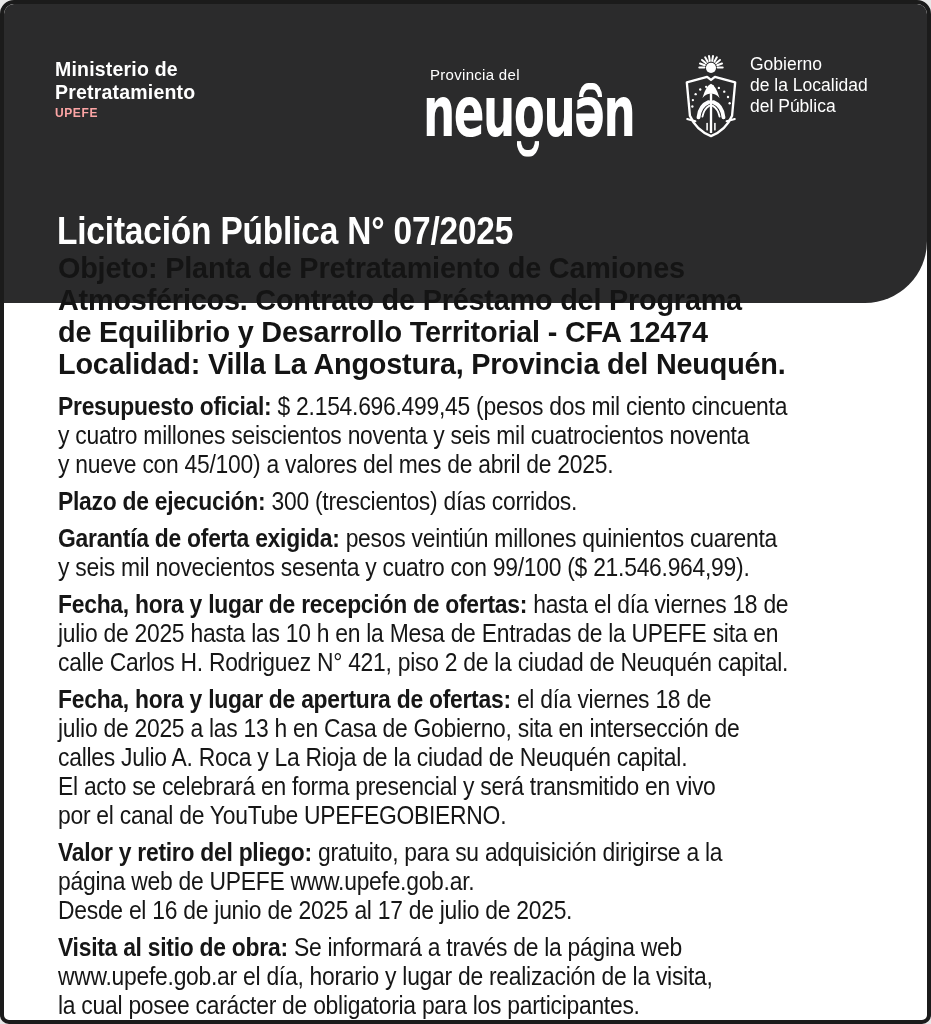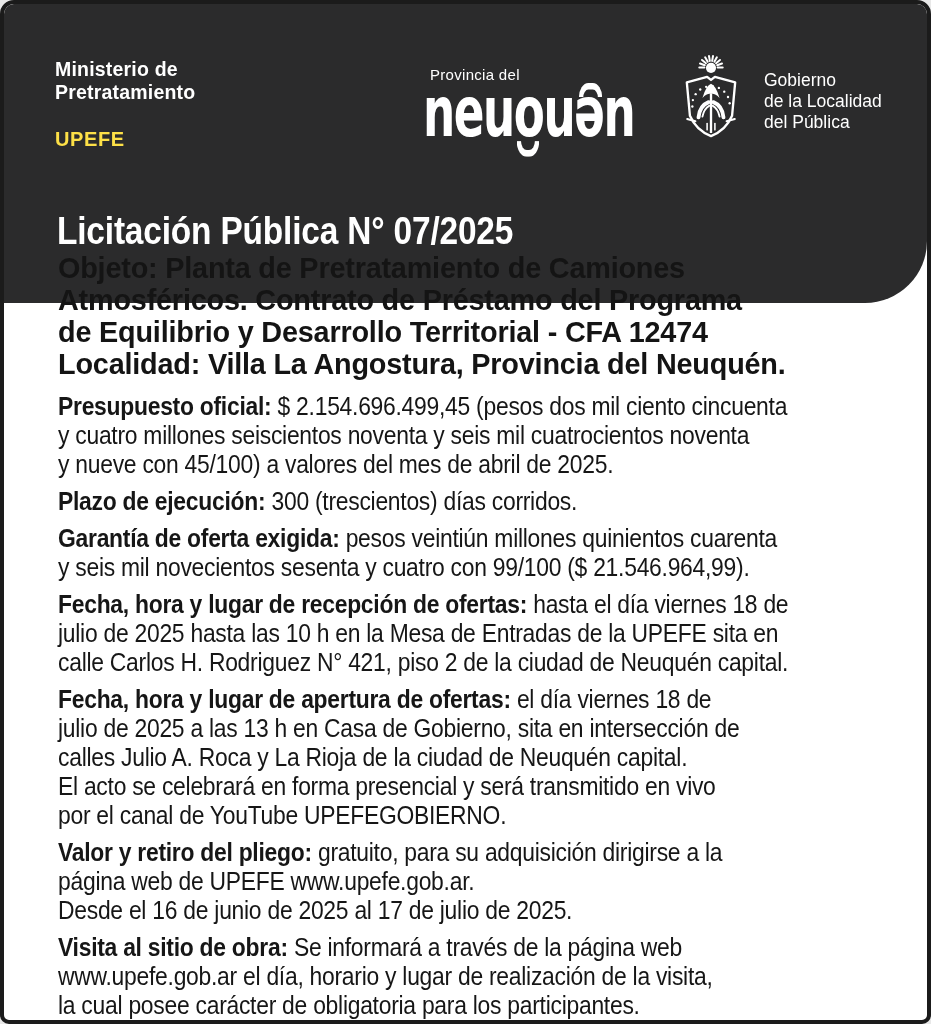--- a/index.html
+++ b/index.html
@@ -17,21 +17,21 @@
   }
   
   .header {
     position:absolute; top:0; left:0; right:0;
     height:299px;
     background:#2b2b2c;
     border-radius:9px 9px 62px 0;
   }
   .ministry { position:absolute; left:51px; top:54px; color:#fff; }
   .ministry .mline { font-size:19.5px; line-height:23px; font-weight:700; letter-spacing:.2px; }
-  .agency { margin-top:24px; font-size:20px; font-weight:700; letter-spacing:.6px; color:#fde047; }
+  .agency { margin-top:2px; font-size:12px; font-weight:700; letter-spacing:.6px; color:#fca5a5; }
 
   
   .wordmark-block { position:absolute; left:419px; top:62px; color:#fff; }
   .tagline { font-size:15px; font-weight:500; letter-spacing:.3px; margin:0 0 1px 7px; }
   .wordmark {
     font-family:"DejaVu Sans",sans-serif;
     font-weight:700; font-size:62px; line-height:50px;
     letter-spacing:-2px; white-space:nowrap;
     transform:scale(.73,1.12); transform-origin:0 0;
   }
@@ -40,21 +40,21 @@
   .arc-under {
     transform:translateX(-54%); top:51px; width:31px; height:14px;
     border-top:none; border-radius:0 0 31px 31px;
   }
   .arc-over {
     transform:translateX(-42%); top:-1px; width:32px; height:13px;
     border-bottom:none; border-radius:32px 32px 0 0;
   }
 
   
-  .crest-block { position:absolute; left:668px; top:50px; display:flex; align-items:center; gap:14px; }
+  .crest-block { position:absolute; left:668px; top:50px; display:flex; align-items:flex-start; }
   .crest-caption { color:#fff; font-size:17.5px; line-height:21px; font-weight:500; }
 
   
   .title {
     position:absolute; left:53px; top:181px;
     color:#fff; font-size:38px; line-height:42px; font-weight:700;
     letter-spacing:-.2px; white-space:nowrap;
     transform:scaleX(.88); transform-origin:0 0;
   }
 

